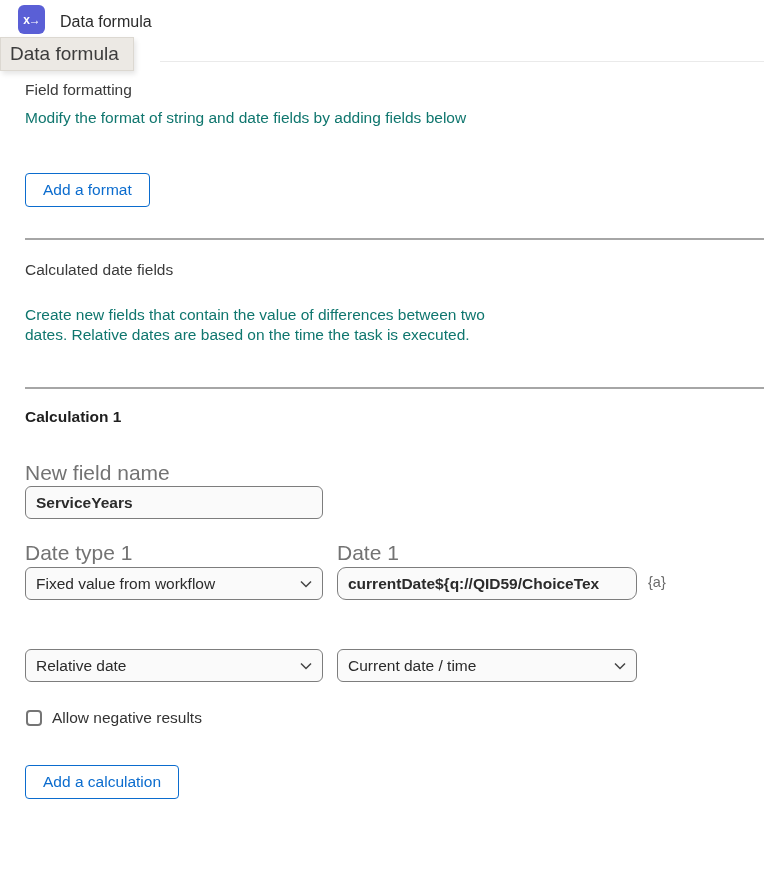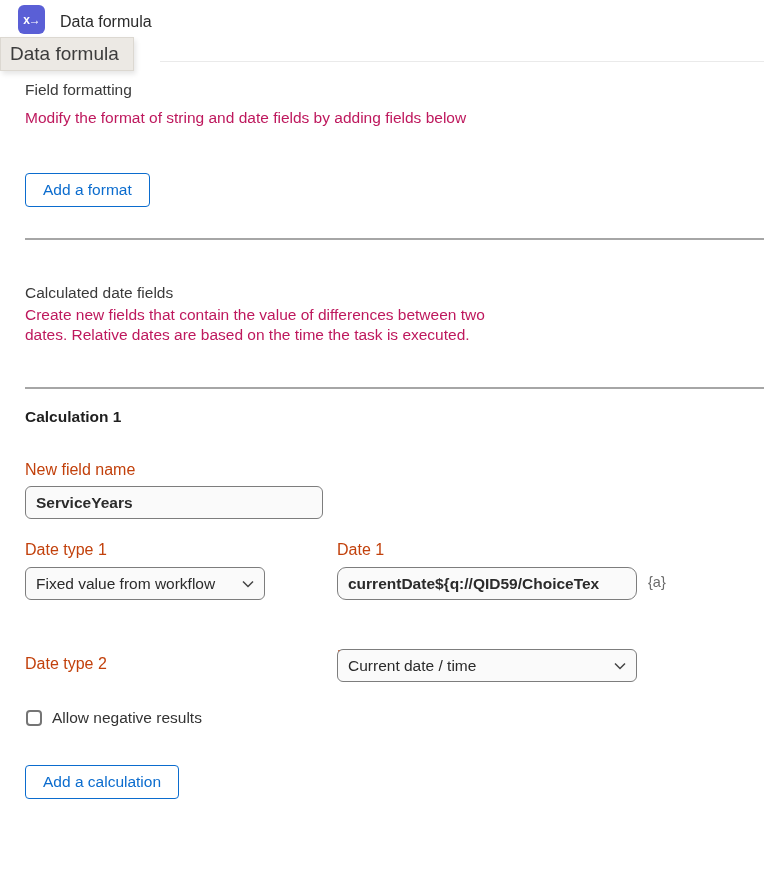--- a/index.html
+++ b/index.html
@@ -48,42 +48,42 @@
   .divider-heavy {
     position: absolute; left: 25px; right: 0;
     height: 2px; background: #a6a6a6;
   }
   .section-heading {
     position: absolute; left: 25px;
     font-size: 15.5px; color: #3a3a3a;
   }
   .section-desc {
     position: absolute; left: 25px;
-    font-size: 15.5px; line-height: 20px; color: #be185d;
+    font-size: 15.5px; line-height: 20px; color: #0f766e;
   }
   .outline-btn {
     position: absolute; left: 25px;
     height: 34px;
     padding: 4px 17px;
     background: #ffffff;
     border: 1px solid #0b6cce;
     border-radius: 4px;
     color: #0b6cce;
     font-size: 15.5px;
     font-family: "Liberation Sans", sans-serif;
     display: inline-flex; align-items: center;
     cursor: pointer;
   }
   .calc-heading {
     position: absolute; left: 25px; top: 408px;
     font-size: 15.5px; font-weight: bold; color: #1f1f1f;
   }
   .field-label {
     position: absolute;
-    font-size: 16px; color: #c2410c;
+    font-size: 21px; color: #737373;
   }
   .text-input {
     position: absolute;
     height: 33px;
     background: #fafafa;
     border: 1px solid #7d7d7d;
     border-radius: 6px;
     padding: 0 10px;
     font-size: 15.5px;
     color: #2b2b2b;
@@ -136,48 +136,56 @@
     <span>Data formula</span>
   </div>
   <div class="divider-light"></div>
 
   <div class="section-heading" style="top: 81px;">Field formatting</div>
   <div class="section-desc" style="top: 108px; width: 475px;">Modify the format of string and date fields by adding fields below</div>
   <button class="outline-btn" style="top: 173px;">Add a format</button>
 
   <div class="divider-heavy" style="top: 238px;"></div>
 
-  <div class="section-heading" style="top: 284px;">Calculated date fields</div>
+  <div class="section-heading" style="top: 261px;">Calculated date fields</div>
   <div class="section-desc" style="top: 305px; width: 505px;">Create new fields that contain the value of differences between two dates. Relative dates are based on the time the task is executed.</div>
 
   <div class="divider-heavy" style="top: 387px;"></div>
 
   <div class="calc-heading">Calculation 1</div>
 
   <div class="field-label" style="left: 25px; top: 461px;">New field name</div>
   <input class="text-input" style="left: 25px; top: 486px; width: 298px;" type="text" value="ServiceYears">
 
   <div class="field-label" style="left: 25px; top: 541px;">Date type 1</div>
   <div class="field-label" style="left: 337px; top: 541px;">Date 1</div>
 
-  <div class="select-box" style="left: 25px; top: 567px; width: 240px;">
+  <div class="select-box" style="left: 25px; top: 567px; width: 298px;">
     <span>Fixed value from workflow</span>
     <span class="chevron">
       <svg width="12" height="8" viewBox="0 0 12 8">
           <path d="M1 1.5 L6 6.5 L11 1.5" fill="none" stroke="#444444" stroke-width="1.5"></path>
         </svg>
     </span>
   </div>
 
   <input class="text-input" style="left: 337px; top: 567px; width: 300px; border-radius: 9px;" type="text" value="currentDate${q://QID59/ChoiceTex">
   <span class="piped-icon">{a}</span>
 
   <div class="field-label" style="left: 25px; top: 623px; margin-top: 32px;">Date type 2</div>
   <div class="field-label" style="left: 337px; top: 648px;">Date 2</div>
 
+  <div class="select-box" style="left: 25px; top: 649px; width: 298px;">
+    <span>Relative date</span>
+    <span class="chevron">
+      <svg width="12" height="8" viewBox="0 0 12 8">
+          <path d="M1 1.5 L6 6.5 L11 1.5" fill="none" stroke="#444444" stroke-width="1.5"></path>
+        </svg>
+    </span>
+  </div>
 
   <div class="select-box" style="left: 337px; top: 649px; width: 300px;">
     <span>Current date / time</span>
     <span class="chevron">
       <svg width="12" height="8" viewBox="0 0 12 8">
           <path d="M1 1.5 L6 6.5 L11 1.5" fill="none" stroke="#444444" stroke-width="1.5"></path>
         </svg>
     </span>
   </div>
 

